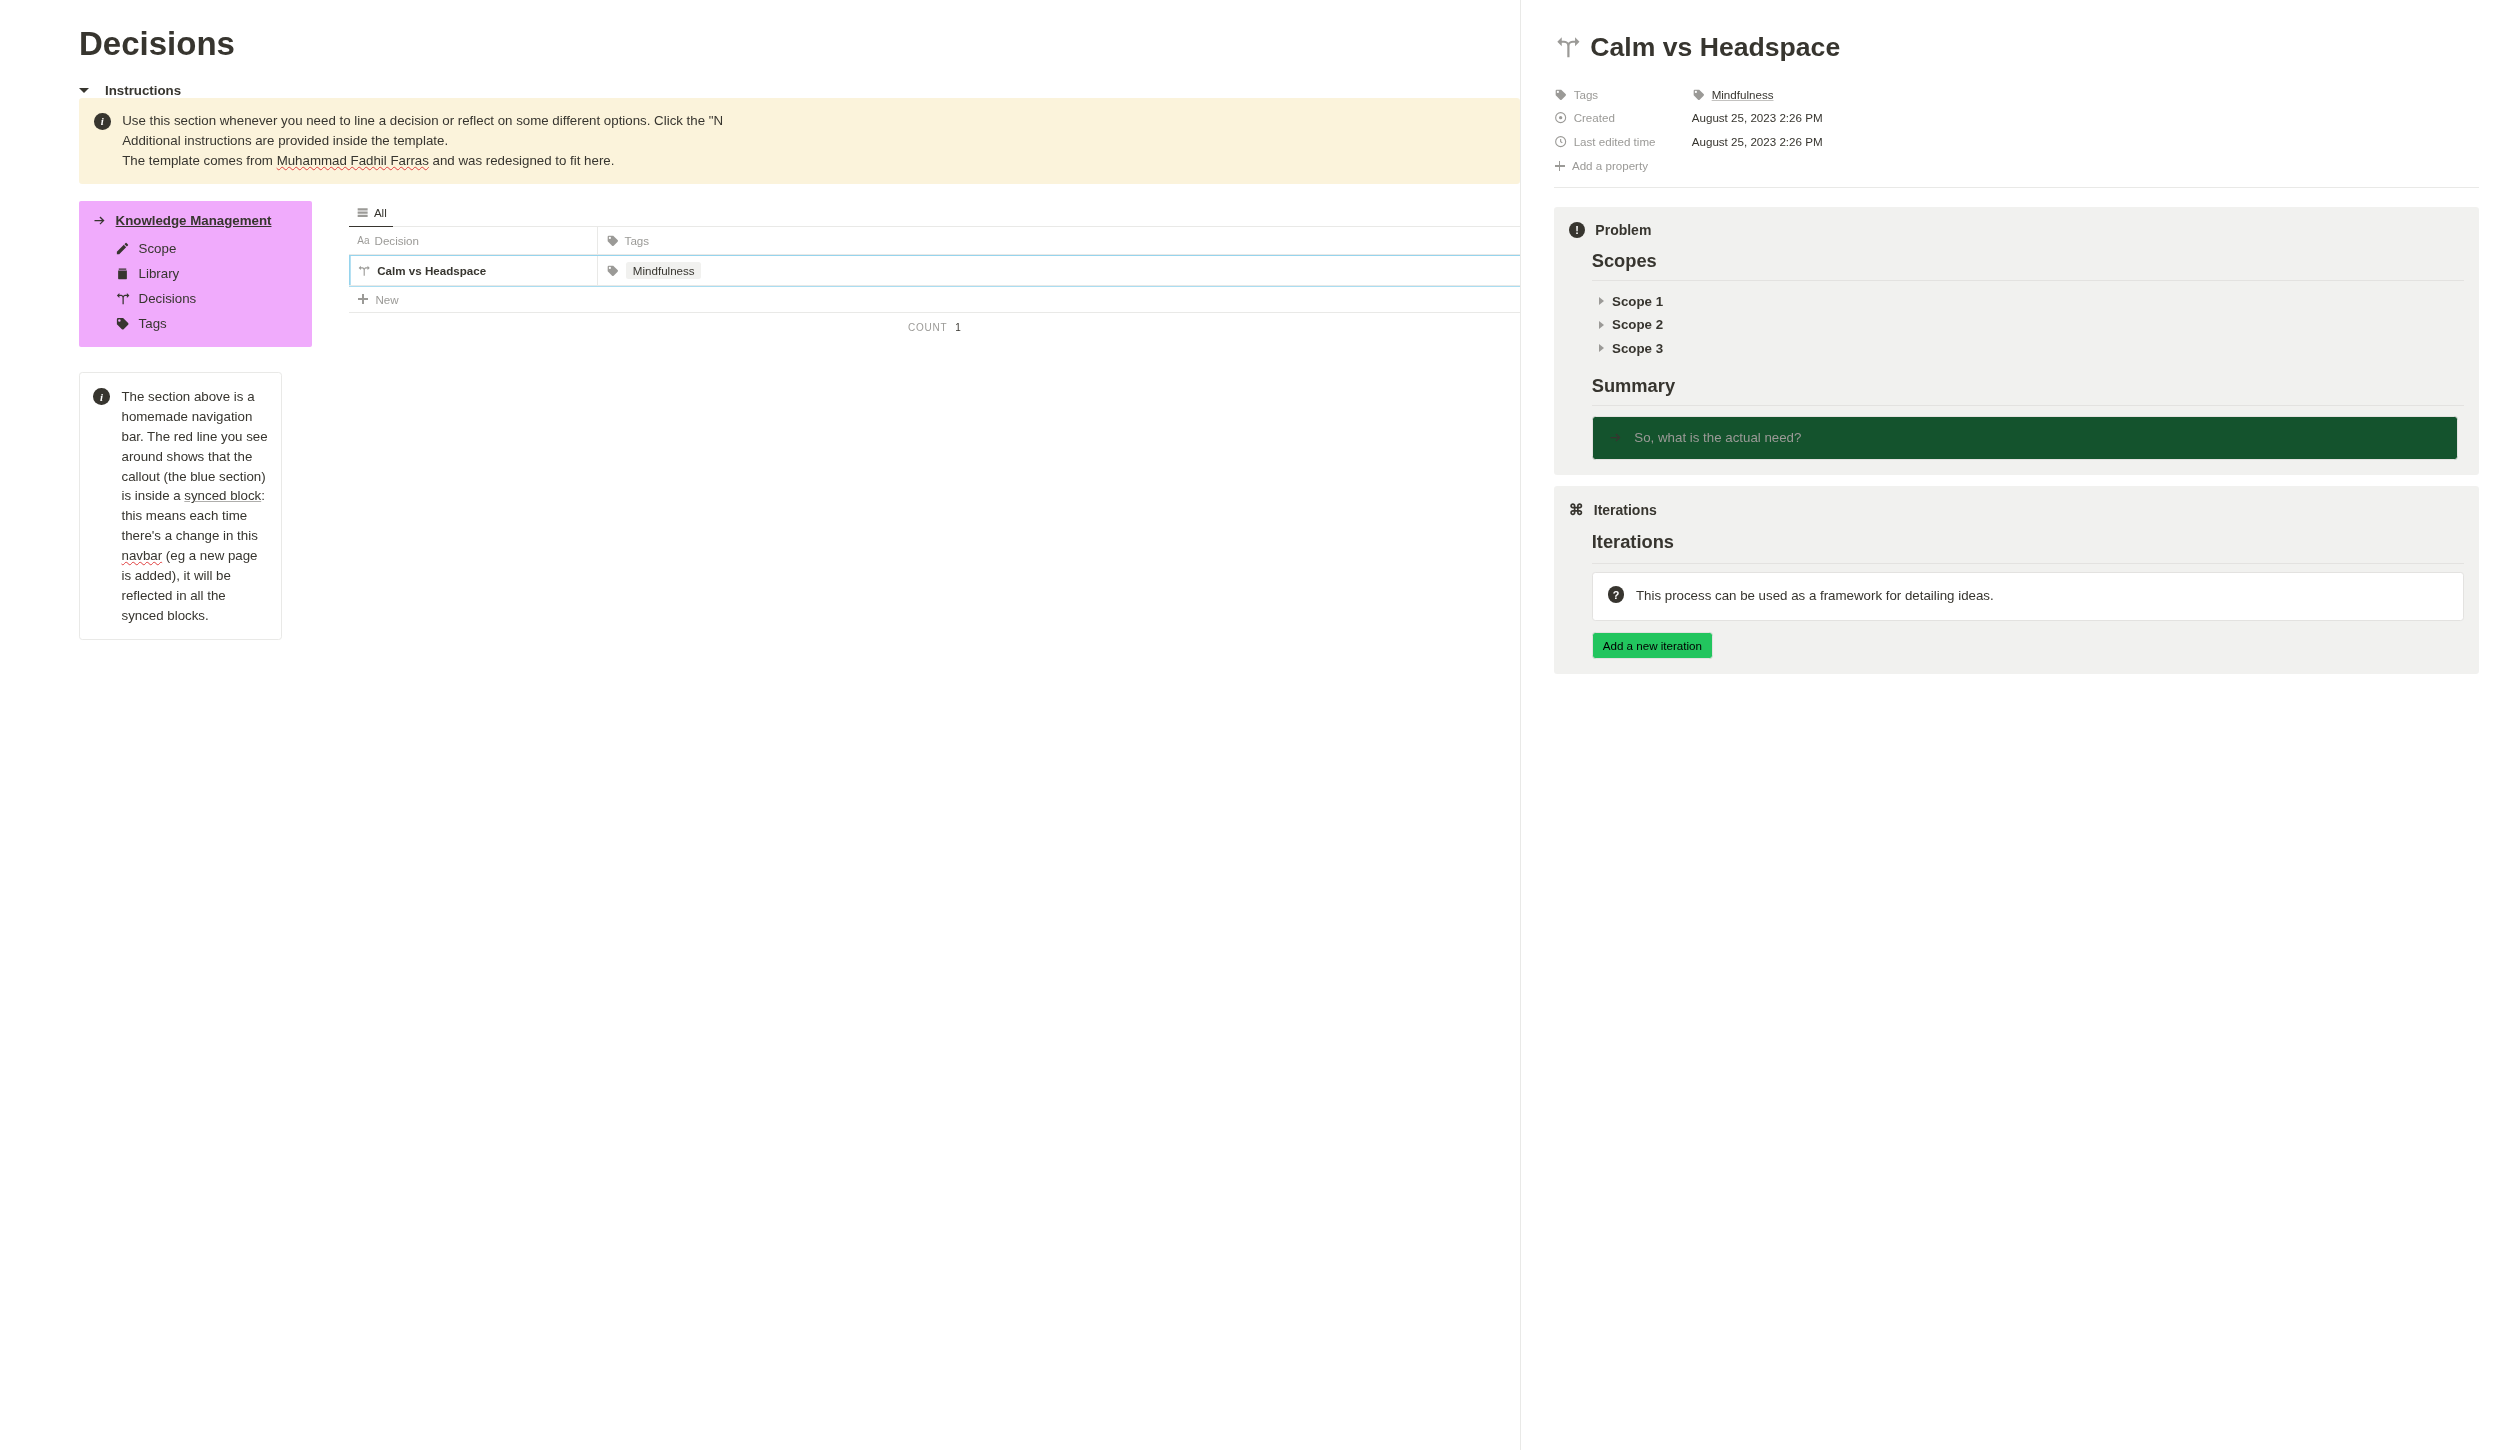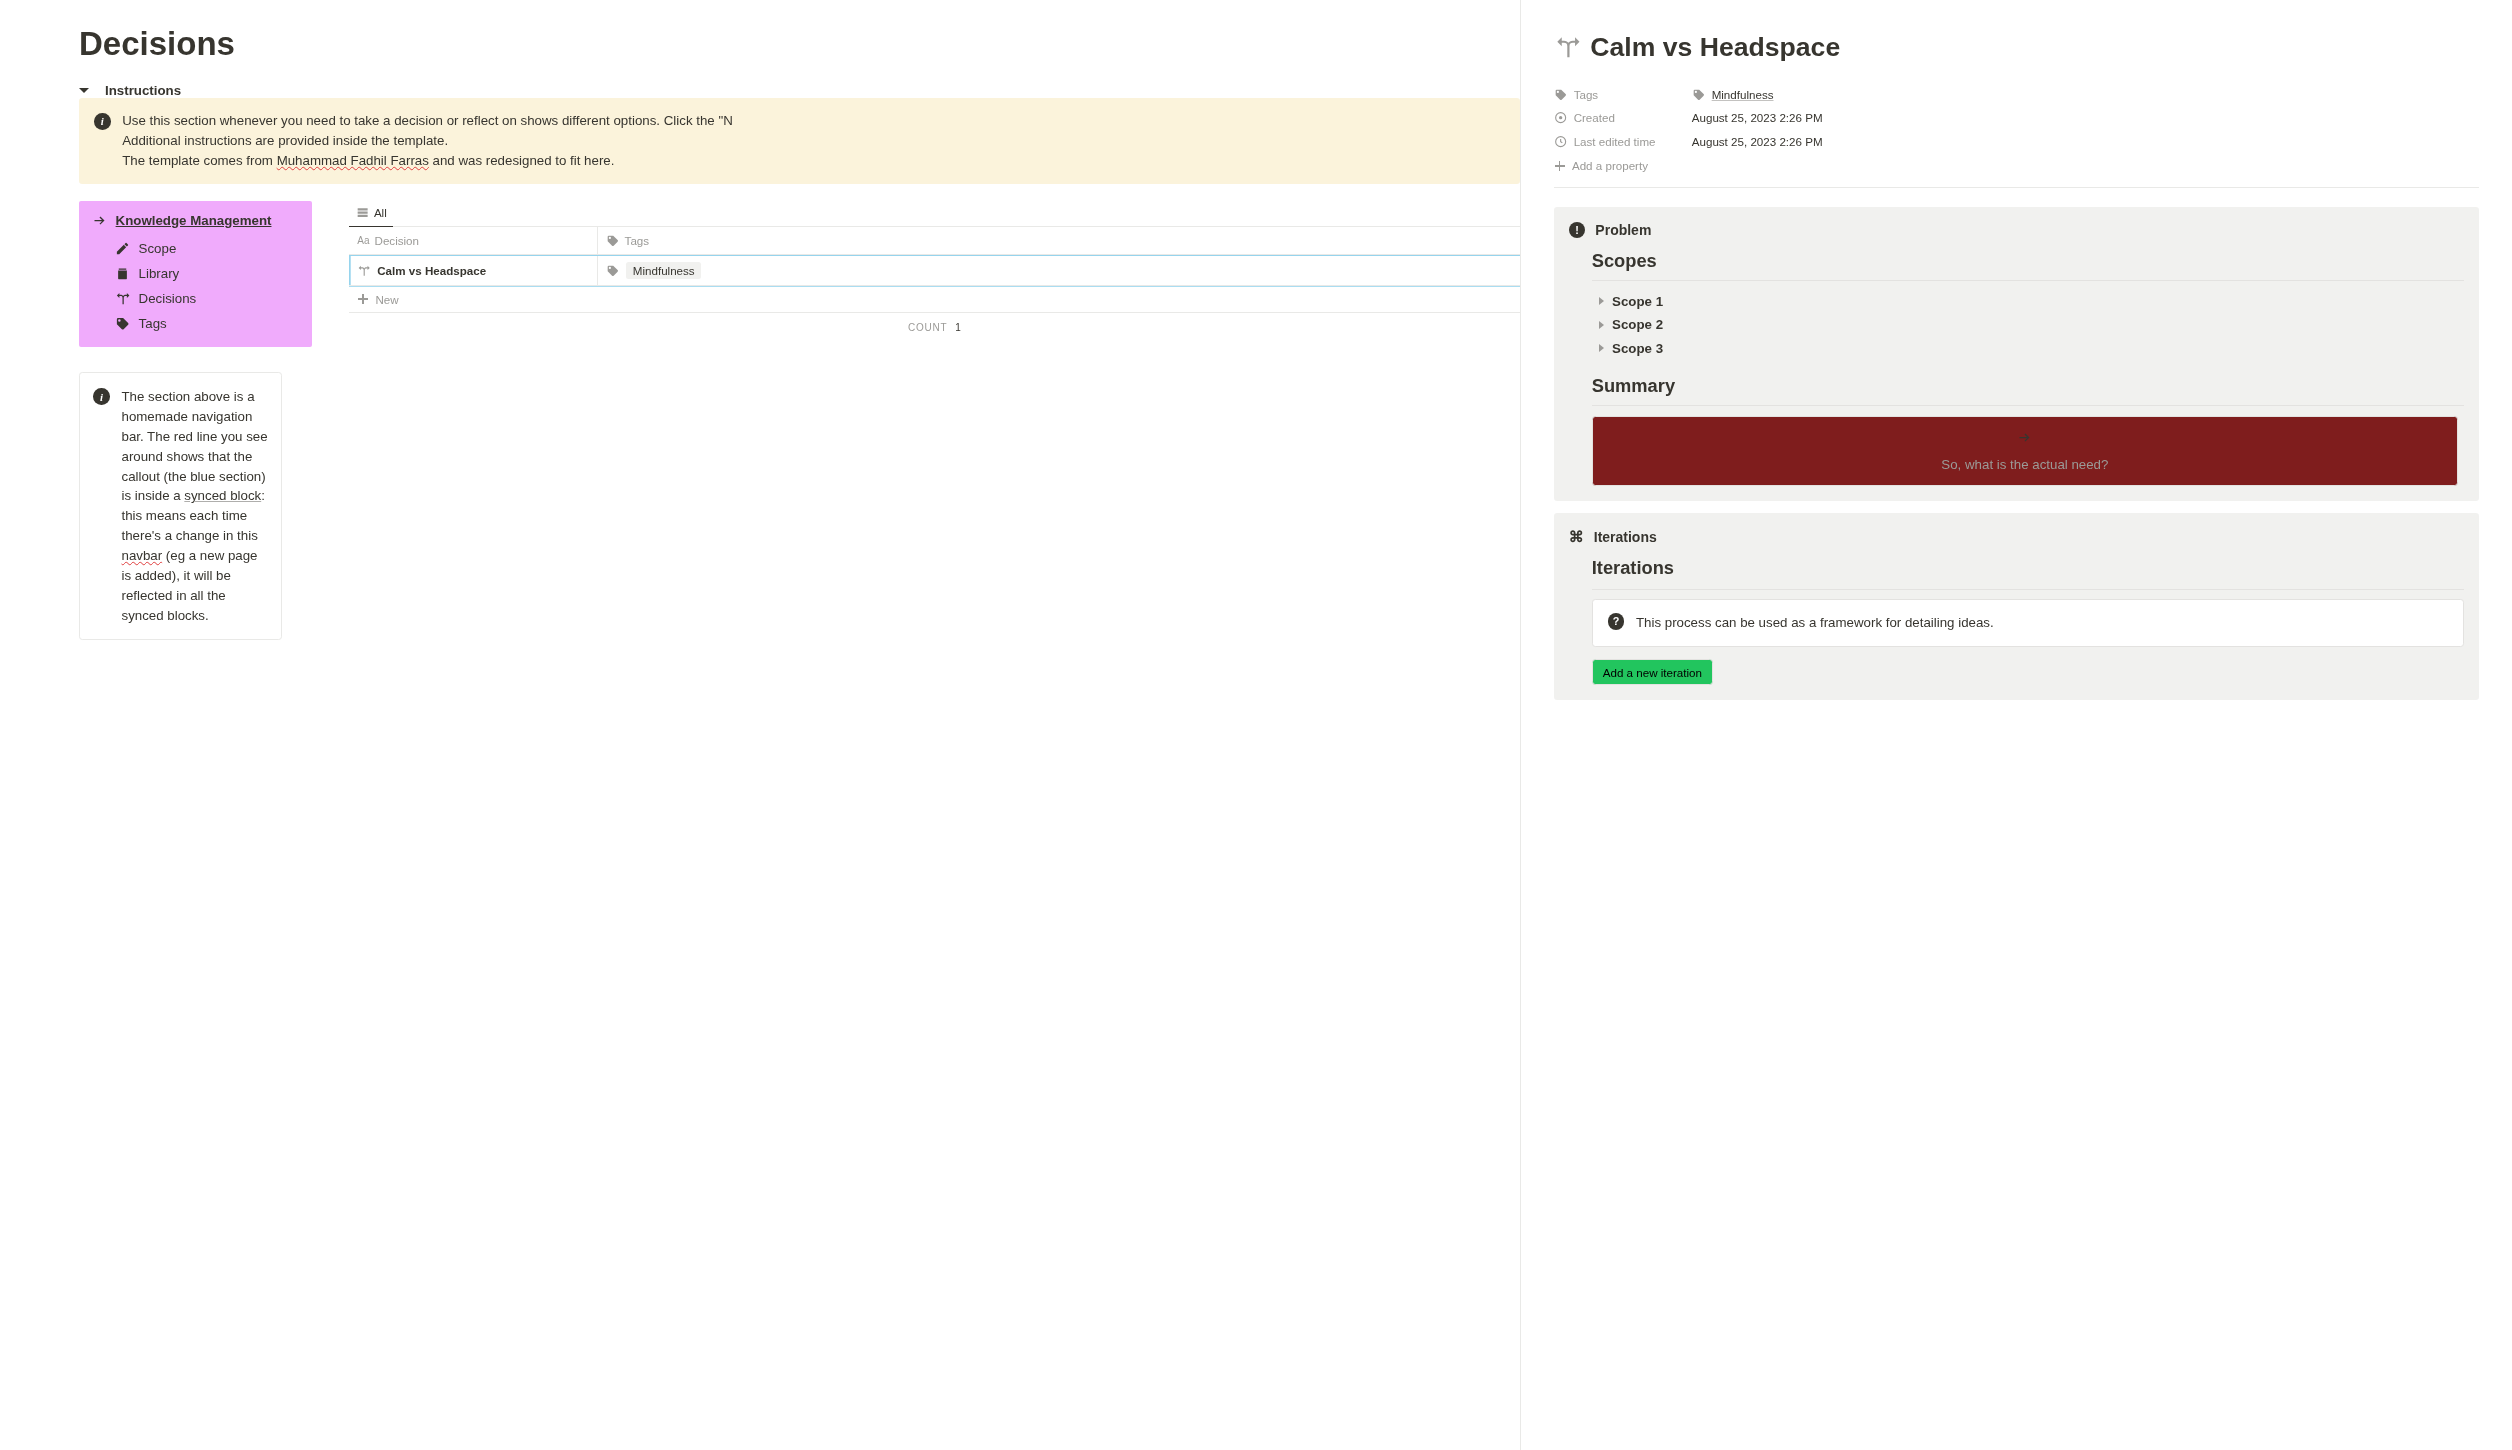--- a/index.html
+++ b/index.html
@@ -263,30 +263,29 @@
       cursor: pointer;
     }
     .toggle-right {
       width: 0; height: 0;
       border-top: 4.2px solid transparent;
       border-bottom: 4.2px solid transparent;
       border-left: 5.8px solid #9b9a97;
     }
     .need-callout {
       margin: 10px 6px 0 23px;
-      background: #7f1d1d;
+      background: #14532d;
       border: 0.8px solid #e3e2e0;
       border-radius: 3.3px;
       padding: 13.3px 15px;
       display: flex;
       align-items: center;
       gap: 11.6px;
       color: #9b9a97;
       font-size: 13.3px;
-      flex-direction: column;
     }
     .iter-heading {
       font-size: 18.3px;
       font-weight: 700;
       margin: 3.3px 0 10px 23px;
     }
     .iter-callout {
       margin: 0 0 11.6px 23px;
       background: #fff;
       border: 0.8px solid #e3e2e0;
@@ -344,21 +343,21 @@
   <h1 class="page-title">Decisions</h1>
 
   <div class="toggle-header">
     <span class="toggle-arrow"></span>
     <span>Instructions</span>
   </div>
 
   <div class="callout">
     <span class="callout-icon">i</span>
     <div class="callout-text">
-      <div>Use this section whenever you need to take a decision or reflect on shows different options. Click the "N</div>
+      <div>Use this section whenever you need to line a decision or reflect on some different options. Click the "N</div>
       <div>Additional instructions are provided inside the template.</div>
       <div>
         <span>The template comes from </span><span class="link nav-decoration">Muhammad Fadhil Farras</span><span> and was redesigned to fit here.</span>
       </div>
     </div>
   </div>
 
   <div class="two-col">
 
     <div>

